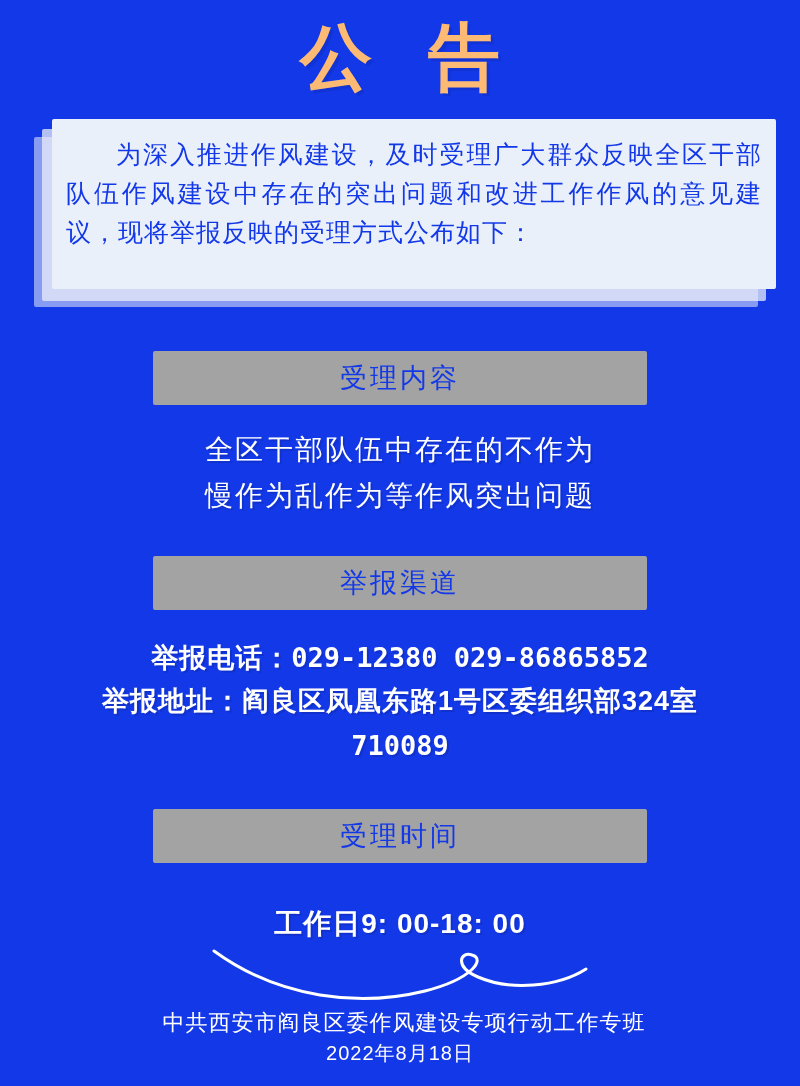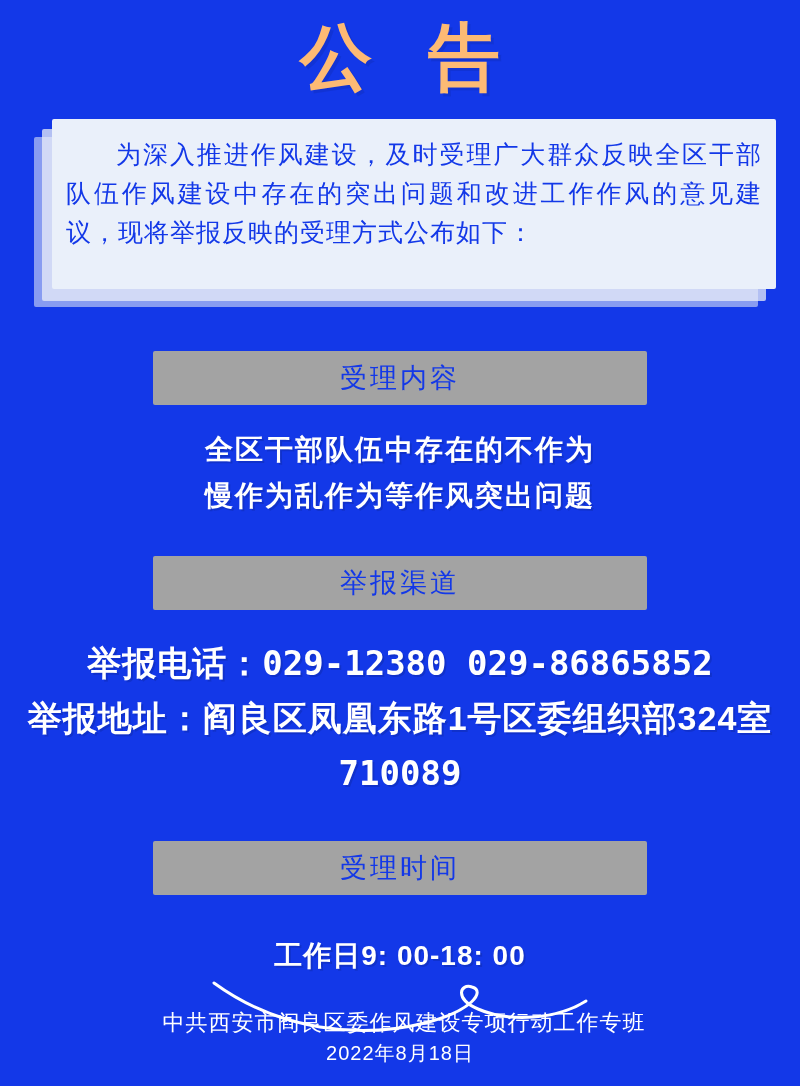--- a/index.html
+++ b/index.html
@@ -91,31 +91,31 @@
   .bar.sec2 { margin-top: 36px; }
   .bar.sec3 { margin-top: 40px; }
 
   
   .block {
     text-align: center;
     margin-top: 22px;
   }
   .line-strong {
     font-size: 28px;
-    font-weight: bold;
+    font-weight: normal;
     letter-spacing: 2px;
     line-height: 1.65;
     text-shadow: 2px 2px 0 rgba(0,0,0,0.12);
   }
   .contact {
     text-align: center;
     margin-top: 26px;
   }
   .contact .row {
-    font-size: 34px;
+    font-size: 27px;
     font-weight: bold;
     line-height: 1.62;
     letter-spacing: 1px;
     text-shadow: 2px 2px 0 rgba(0,0,0,0.12);
     padding: 0 19px;
   }
   .mono {
     font-family: "DejaVu Sans Mono", "Liberation Mono", monospace;
     letter-spacing: 0px;
   }

